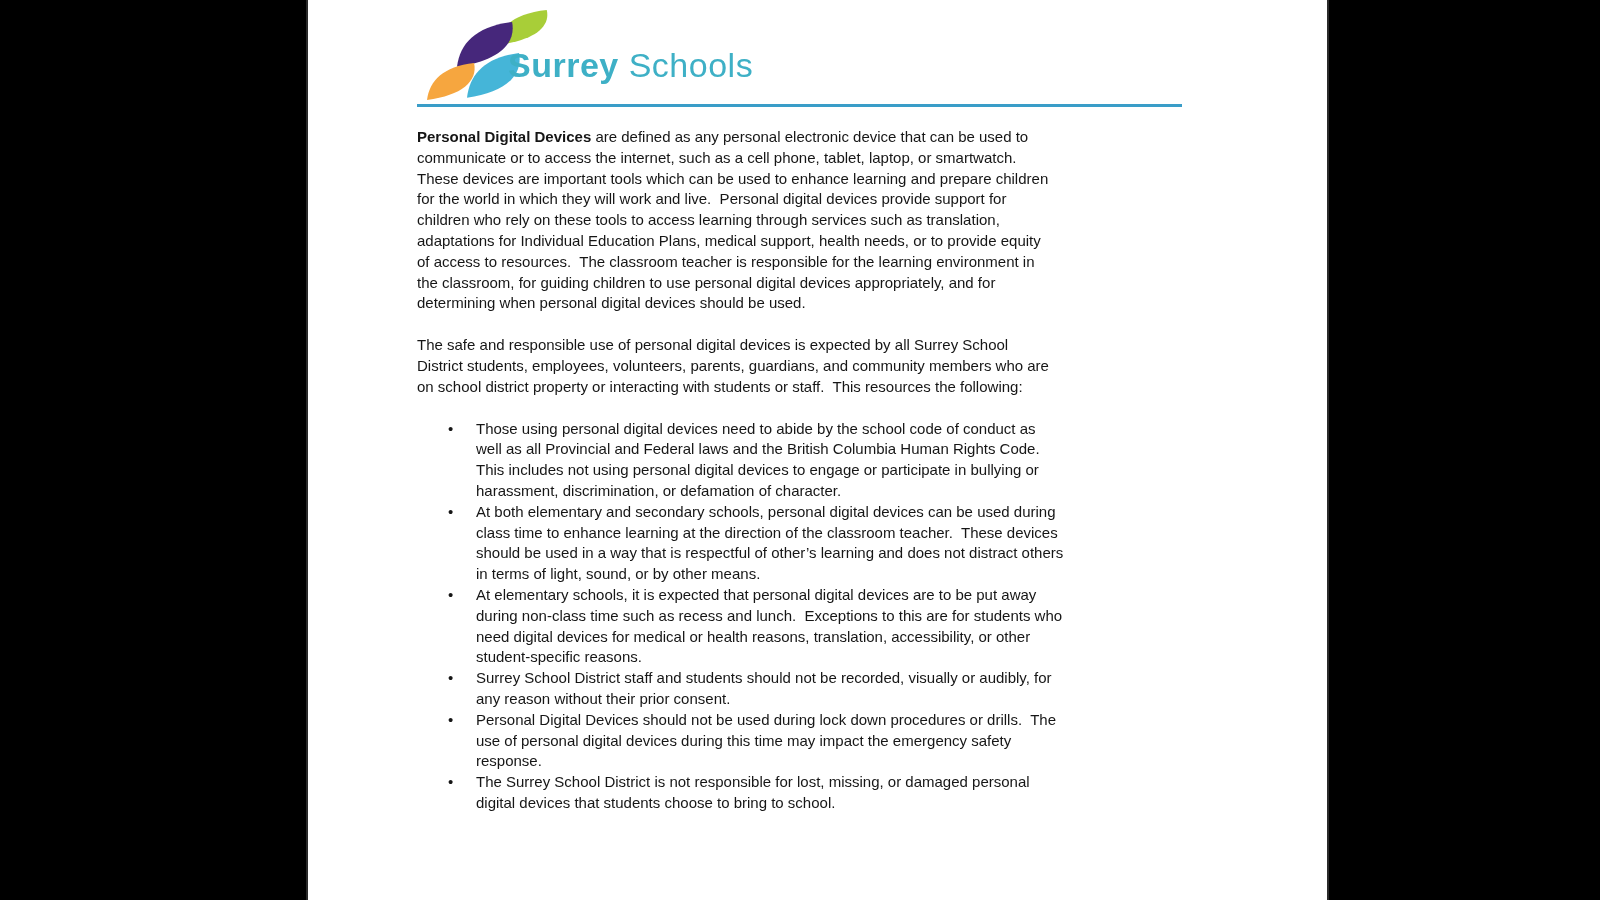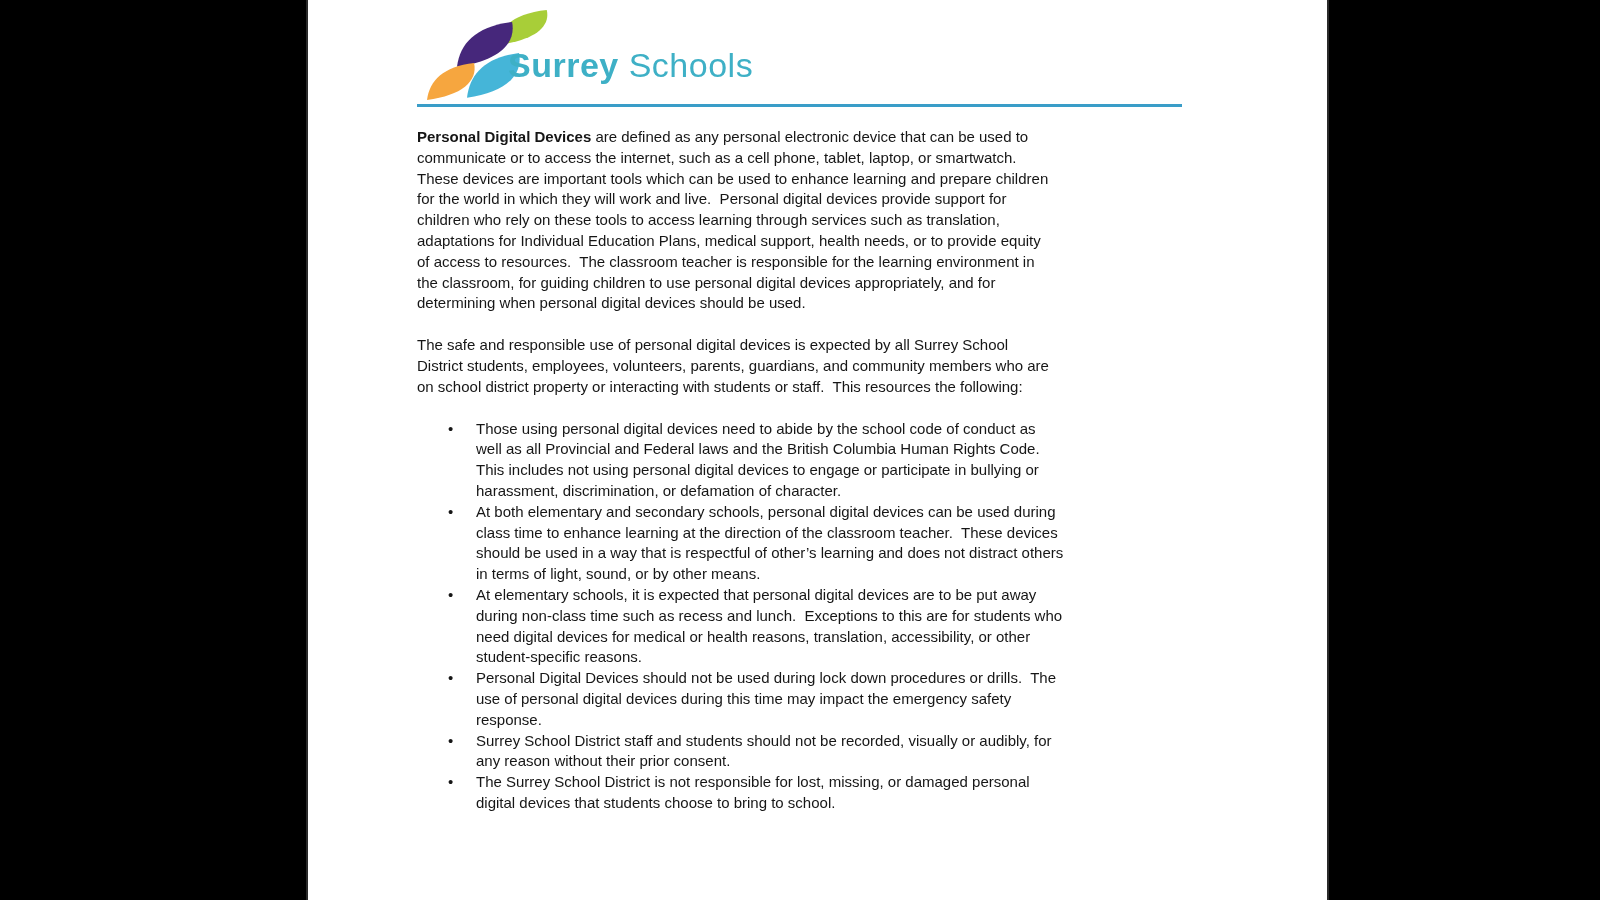--- a/index.html
+++ b/index.html
@@ -130,25 +130,25 @@
 This includes not using personal digital devices to engage or participate in bullying or
 harassment, discrimination, or defamation of character.</li>
           <li>At both elementary and secondary schools, personal digital devices can be used during
 class time to enhance learning at the direction of the classroom teacher.  These devices
 should be used in a way that is respectful of other’s learning and does not distract others
 in terms of light, sound, or by other means.</li>
           <li>At elementary schools, it is expected that personal digital devices are to be put away
 during non-class time such as recess and lunch.  Exceptions to this are for students who
 need digital devices for medical or health reasons, translation, accessibility, or other
 student-specific reasons.</li>
+          <li>Surrey School District staff and students should not be recorded, visually or audibly, for
+any reason without their prior consent.</li>
           <li>Personal Digital Devices should not be used during lock down procedures or drills.  The
 use of personal digital devices during this time may impact the emergency safety
 response.</li>
-          <li>Surrey School District staff and students should not be recorded, visually or audibly, for
-any reason without their prior consent.</li>
           <li>The Surrey School District is not responsible for lost, missing, or damaged personal
 digital devices that students choose to bring to school.</li>
         </ul>
       </div>
 
     </div>
   </div>
 </div>
 
 </body></html>

